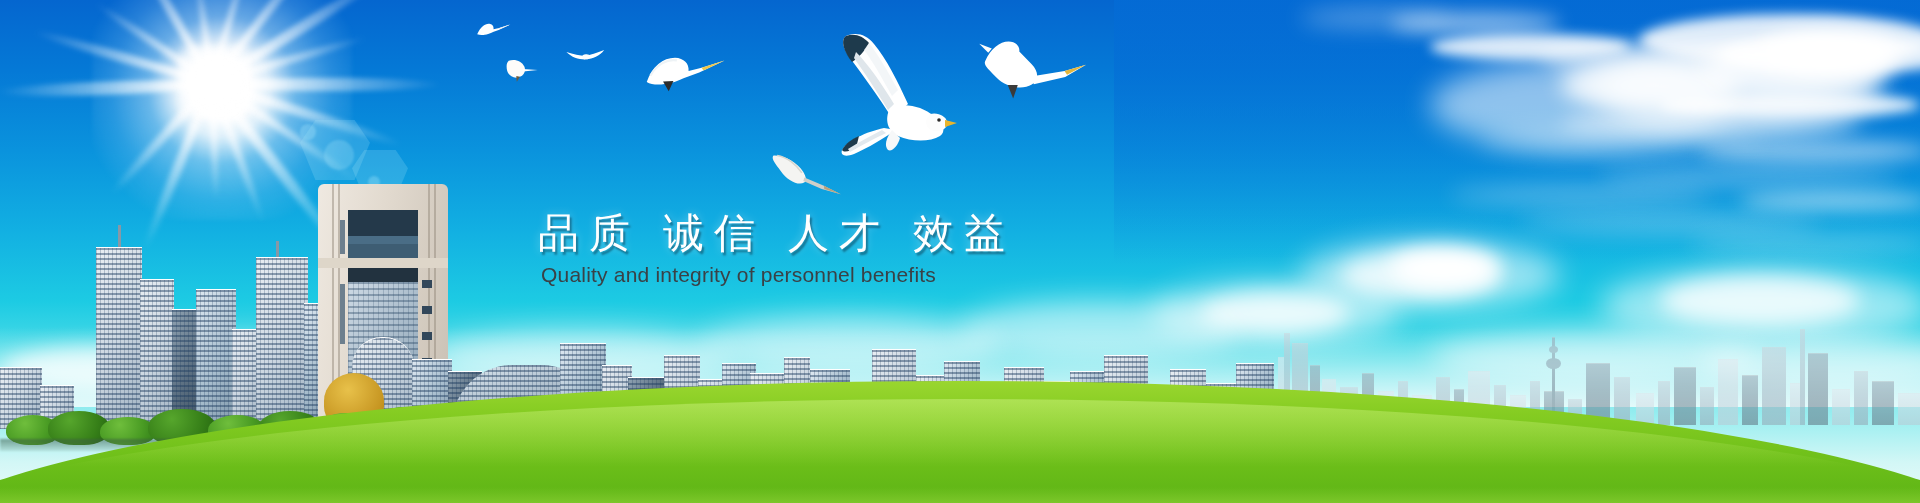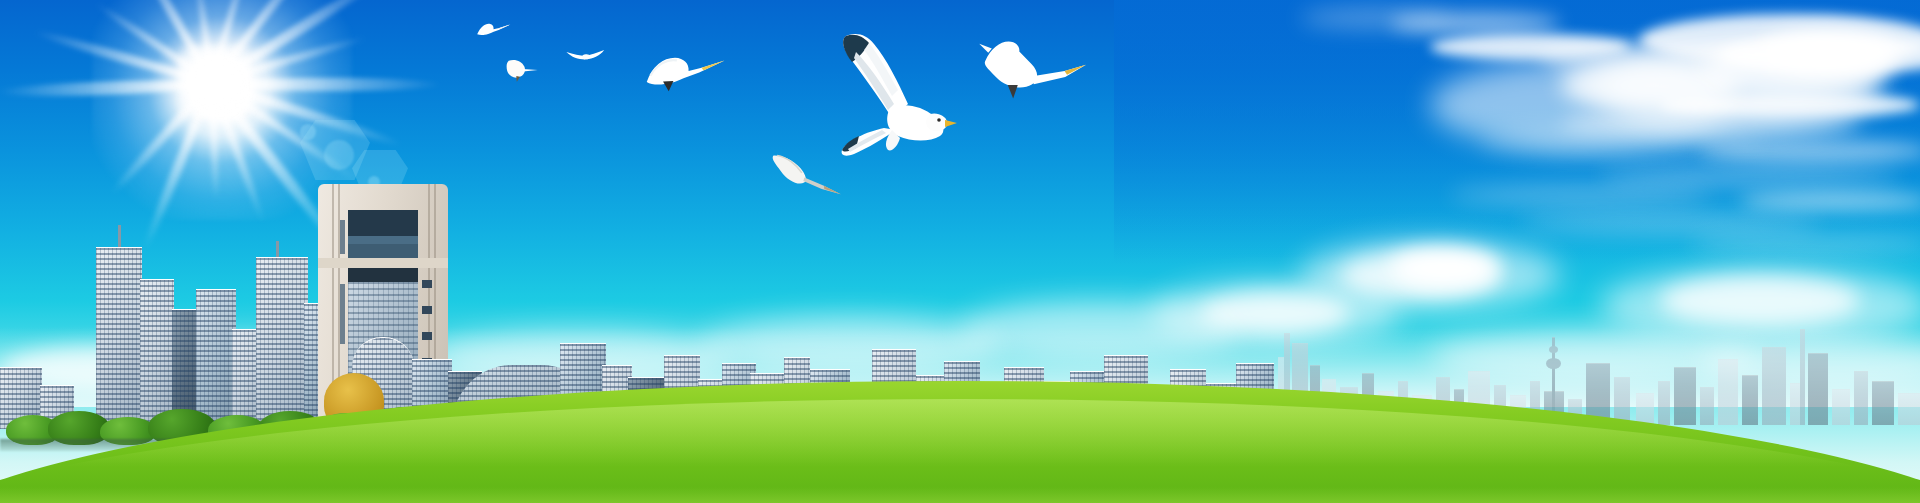--- a/index.html
+++ b/index.html
@@ -362,20 +362,22 @@
 
         <path d="M70 100 C58 108 42 118 28 124 C20 127 14 126 16 120 C22 110 40 102 58 98 Z" fill="#ffffff"></path>
         <path d="M30 118 C24 121 18 123 16 120 C20 113 26 109 33 106 Z" fill="#1e3a4c"></path>
         <path d="M56 100 C44 106 32 113 22 119 L24 122 C36 115 50 108 60 103 Z" fill="#e2e9ee"></path>
 
         <path d="M66 100 C60 108 58 116 62 120 C66 122 72 116 74 108 Z" fill="#f6f8f9"></path>
       </svg>
     </div>
   </div>
 
+  <div class="headline">品质  诚信  人才  效益</div>
+  <div class="subhead">Quality and integrity of personnel benefits</div>
 
   <div class="haze"></div>
 
   <div class="skyline-far">
     <div class="bld lt" style="left:1278px;width:12px;height:68px;"></div>
     <div class="bld" style="left:1292px;width:16px;height:82px;"></div>
     <div class="bld dk" style="left:1310px;width:10px;height:60px;"></div>
     <div class="bld lt" style="left:1322px;width:14px;height:46px;"></div>
     <div class="bld" style="left:1284px;width:6px;height:92px;"></div>
     <div class="bld" style="left:1340px;width:18px;height:38px;"></div>

